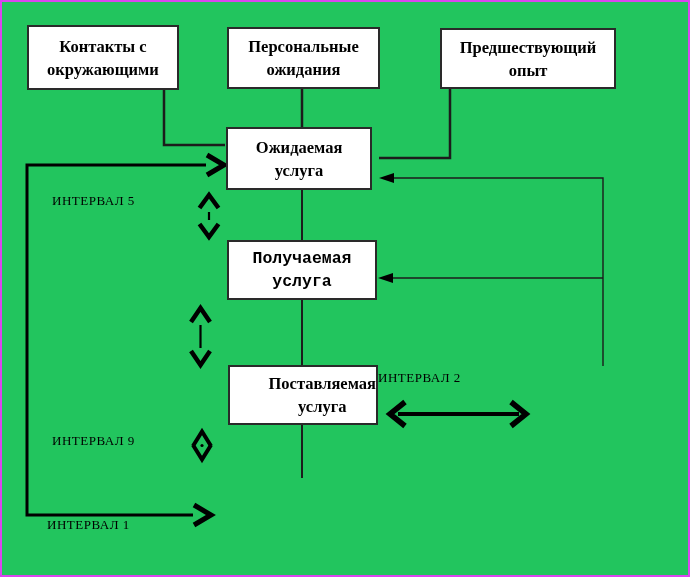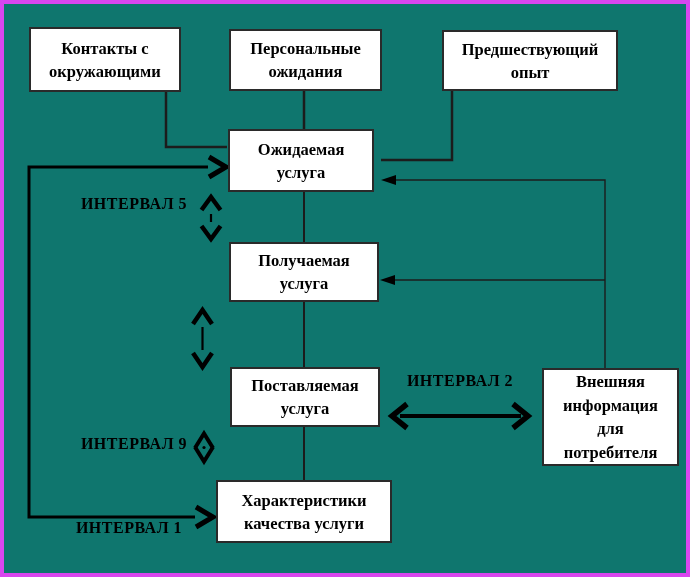--- a/index.html
+++ b/index.html
@@ -1,21 +1,21 @@
 <!DOCTYPE html>
 <html><head>
 <meta charset="utf-8">
 <style>
   html,body{margin:0;padding:0;background:#fff;}
   .canvas{
     position:relative;
     width:690px;height:577px;
     box-sizing:border-box;
-    background:#0f766e;
-    border:4px solid #d946ef;
+    background:#22c55e;
+    border:2px solid #d946ef;
     font-family:"Liberation Serif","DejaVu Serif",serif;
     overflow:hidden;
   }
   .wires{position:absolute;left:0;top:0;}
   .box{
     position:absolute;
     box-sizing:border-box;
     background:#ffffff;
     border:2px solid #2a2a2a;
     display:flex;
@@ -23,25 +23,25 @@
     justify-content:center;
     text-align:center;
     font-weight:bold;
     font-size:16.5px;
     line-height:23px;
     color:#000;
     white-space:pre-line;
   }
   .gap-label{
     position:absolute;
-    font-weight:bold;
-    font-size:16px;
+    font-weight:normal;
+    font-size:13px;
     letter-spacing:0.5px;
     color:#000;
-    text-align:center;
+    text-align:left;
     white-space:nowrap;
   }
 </style>
 </head>
 <body>
 
 <div class="canvas">
 
   <svg class="wires" width="690" height="577" viewBox="0 0 690 577">
 
@@ -102,41 +102,31 @@
   <div class="box" style="left:438px;top:26px;width:176px;height:61px;">
     <span>Предшествующий
 опыт</span>
   </div>
 
   <div class="box" style="left:224px;top:125px;width:146px;height:63px;">
     <span>Ожидаемая
 услуга</span>
   </div>
 
-  <div class="box" style="left:225px;top:238px;width:150px;height:60px;">
+  <div class="box" style="left:225px;top:238px;width:150px;height:60px;font-family:Liberation Mono, monospace;">
     <span>Получаемая
 услуга</span>
   </div>
 
-  <div class="box" style="left:226px;top:363px;width:150px;height:60px;">
+  <div class="box" style="left:226px;top:363px;width:150px;height:60px;justify-content:flex-end;">
     <span>Поставляемая
 услуга</span>
   </div>
 
-  <div class="box" style="left:212px;top:476px;width:176px;height:63px;">
-    <span>Характеристики
-качества услуги</span>
-  </div>
 
-  <div class="box" style="left:538px;top:364px;width:137px;height:98px;line-height:23.5px;">
-    <span>Внешняя
-информация
-для
-потребителя</span>
-  </div>
 
   <div class="gap-label" style="left:50px;top:191px;width:160px;">ИНТЕРВАЛ 5</div>
 
 
   <div class="gap-label" style="left:50px;top:431px;width:160px;">ИНТЕРВАЛ 9</div>
 
   <div class="gap-label" style="left:45px;top:515px;width:160px;">ИНТЕРВАЛ 1</div>
 
   <div class="gap-label" style="left:376px;top:368px;width:160px;">ИНТЕРВАЛ 2</div>
 

